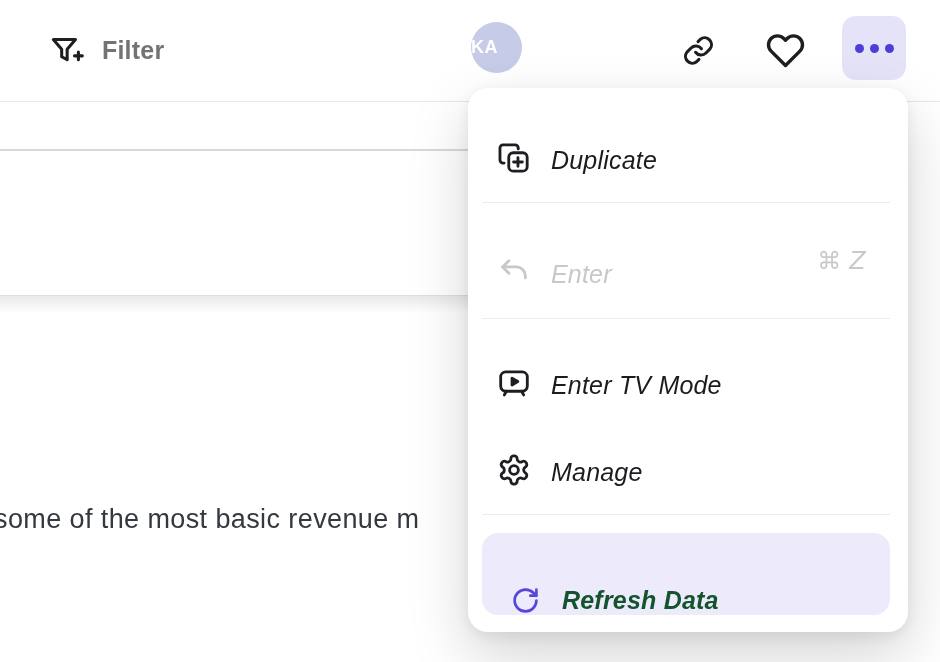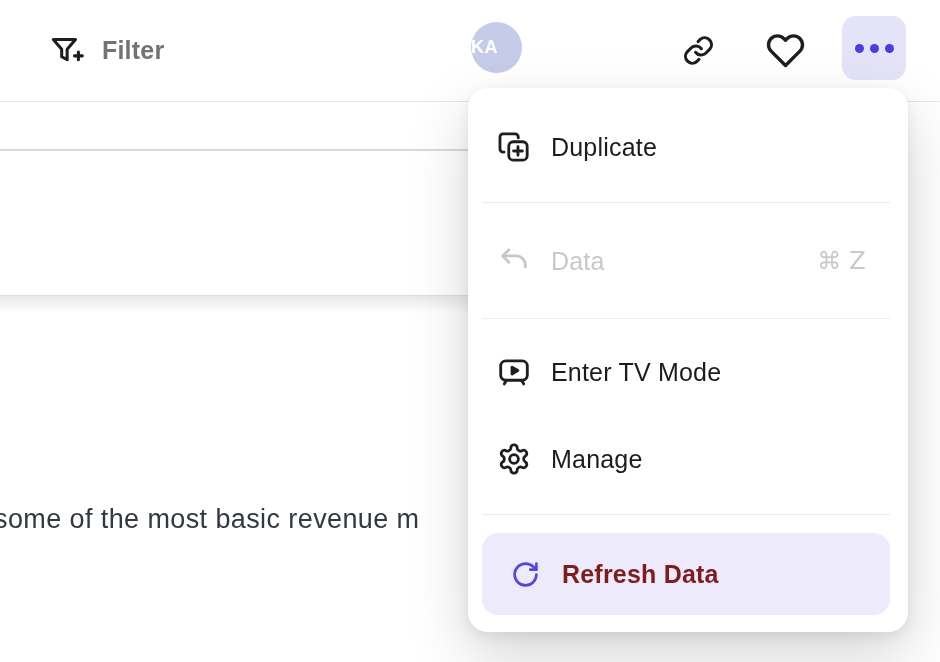--- a/index.html
+++ b/index.html
@@ -29,31 +29,31 @@
   .card-shadow  { position:absolute; left:0; top:296px; width:908px; height:17px;
                   background:linear-gradient(#e9e9e9, rgba(255,255,255,0)); }
 
   .content-text { position:absolute; left:-6px; top:504px; width:700px; white-space:nowrap;
                   color:#34393f; font-size:27px; font-weight:400; letter-spacing:.4px; }
 
   
   .menu { position:absolute; left:468px; top:88px; width:440px; height:544px; background:#ffffff;
           border-radius:20px; box-shadow:0 4px 14px rgba(0,0,0,.07), 0 24px 60px rgba(0,0,0,.17);
           z-index:5; }
-  .menu-item { position:absolute; left:0; width:440px; height:56px; display:flex; align-items:center;
+  .menu-item { position:absolute; left:0; width:440px; height:56px; display:flex; align-items:flex-end;
                padding-left:29px; gap:20px; color:#1b1c1f; font-size:25px; font-weight:500;
-               letter-spacing:.2px; cursor:pointer; }
+               letter-spacing:.2px; cursor:pointer;font-style:italic; }
   .menu-item svg { flex:0 0 auto; }
   .menu-item.disabled { color:#c7c8cb; cursor:default; }
   .menu-item .shortcut { position:absolute; right:42px; top:50%; transform:translateY(-50%);
                          color:#c9c9cc; font-size:24px; font-weight:500;
                          font-family:"DejaVu Sans","Liberation Sans",sans-serif; }
   .menu-divider { position:absolute; left:14px; width:408px; height:1px; background:#ececec; }
   .menu-item.highlight { left:14px; width:408px; height:82px; border-radius:16px; background:#eceafb;
-                         color:#7f1d1d; font-weight:600; gap:22px; }
+                         color:#14532d; font-weight:600; gap:22px; }
 </style>
 </head>
 <body>
 
 <div class="screen">
 
   <header class="toolbar">
 
     <div class="tb-item" style="left:48px">
       <svg width="38" height="38" viewBox="0 0 25 24" fill="none" stroke="#1d1e21" stroke-width="2" stroke-linecap="round" stroke-linejoin="round">
@@ -107,21 +107,21 @@
       <span>Duplicate</span>
     </div>
 
     <div class="menu-divider" style="top:114px"></div>
 
     <div class="menu-item disabled" style="top:145px">
       <svg width="34" height="34" viewBox="0 0 24 24" fill="none" stroke="#c7c8cb" stroke-width="2" stroke-linecap="round" stroke-linejoin="round">
         <path d="M8.4 4 4 8.4l4.4 4.4"></path>
         <path d="M4 8.4h9.6a6.4 6.4 0 0 1 6.4 6.4v1.4"></path>
       </svg>
-      <span>Data</span>
+      <span>Enter</span>
       <span class="shortcut">⌘ Z</span>
     </div>
 
     <div class="menu-divider" style="top:230px"></div>
 
     <div class="menu-item" style="top:256px">
       <svg width="34" height="34" viewBox="0 0 24 24" fill="none" stroke="#1d1e21" stroke-width="2" stroke-linecap="round" stroke-linejoin="round">
         <rect x="2.6" y="4.2" width="18.8" height="13.6" rx="3.6"></rect>
         <path d="M10.6 8.6v4.8l4.1-2.4z" fill="#1d1e21" stroke="#1d1e21"></path>
         <path d="M6.6 17.8 5.2 20.4M17.4 17.8l1.4 2.6"></path>

